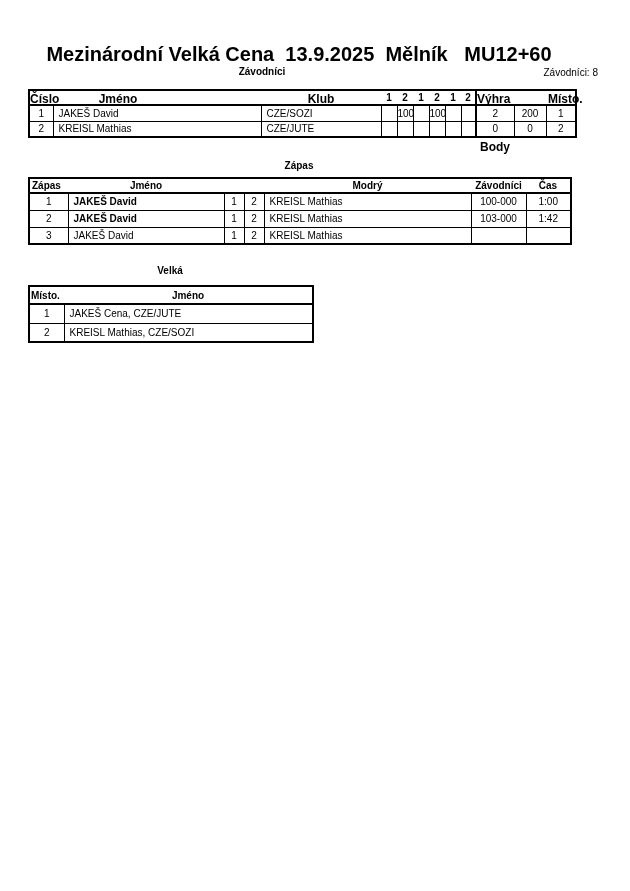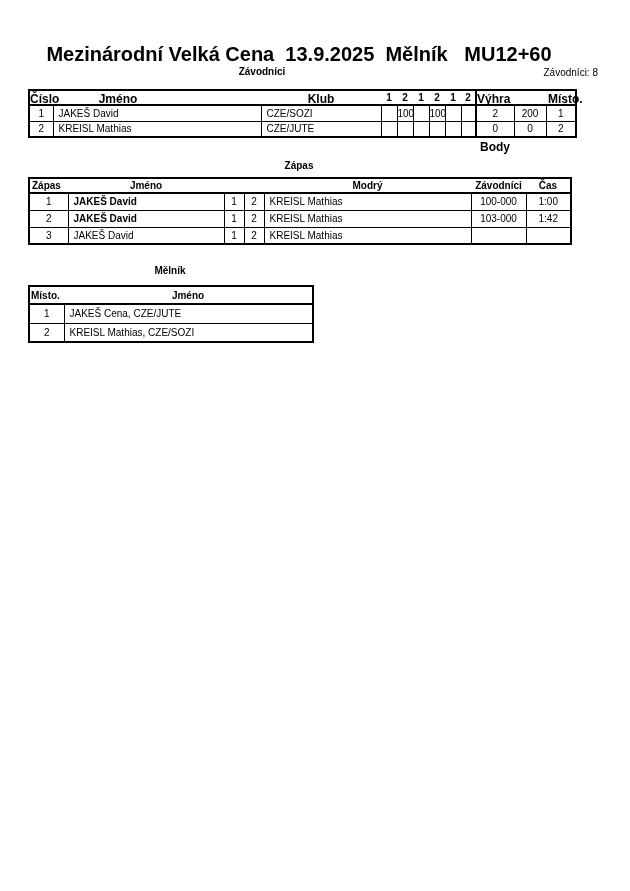--- a/index.html
+++ b/index.html
@@ -187,21 +187,21 @@
       <td class="lft">JAKEŠ David</td>
       <td class="ctr">1</td>
       <td class="ctr">2</td>
       <td class="lft">KREISL Mathias</td>
       <td class="ctr"></td>
       <td class="ctr"></td>
     </tr>
   </tbody>
 </table>
 
-<div class="abs section-title poradi-title">Mělník</div>
+<div class="abs section-title poradi-title">Velká</div>
 
 <table class="t t3">
   <colgroup>
     <col style="width:35px">
       <col style="width:249px">
   </colgroup>
   <thead>
     <tr>
       <th class="hm">Místo.</th>
       <th>Jméno</th>

